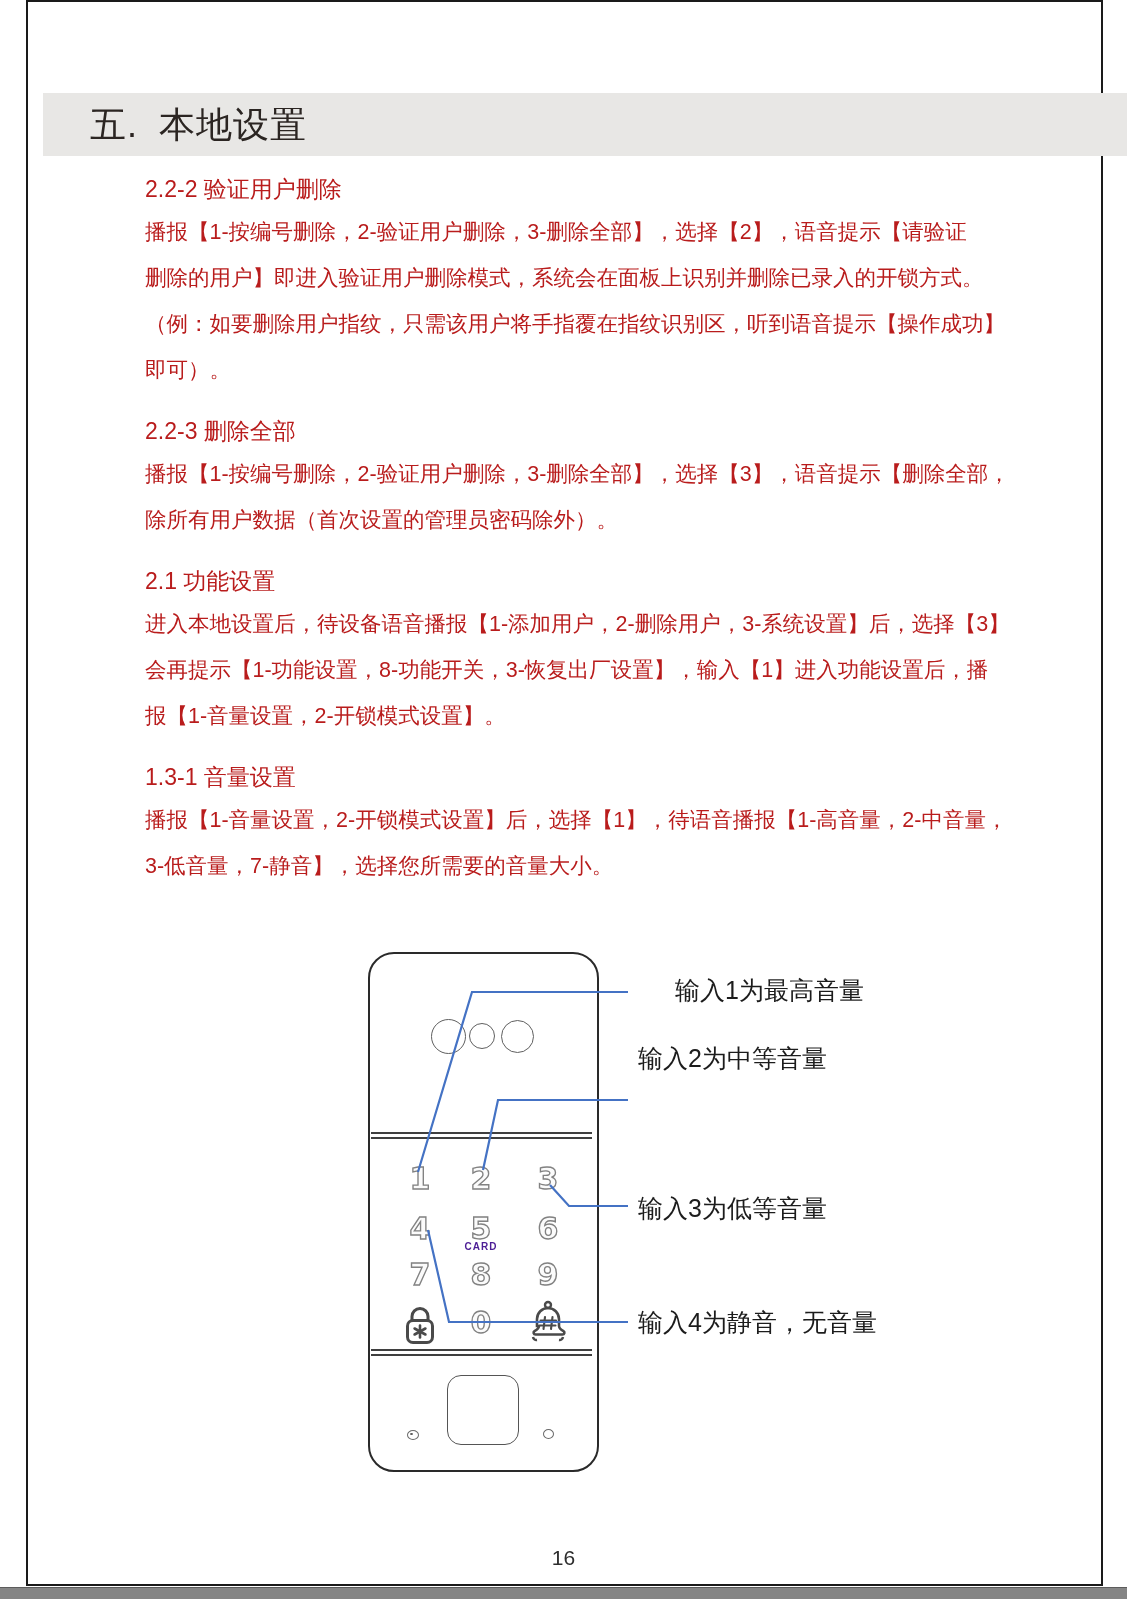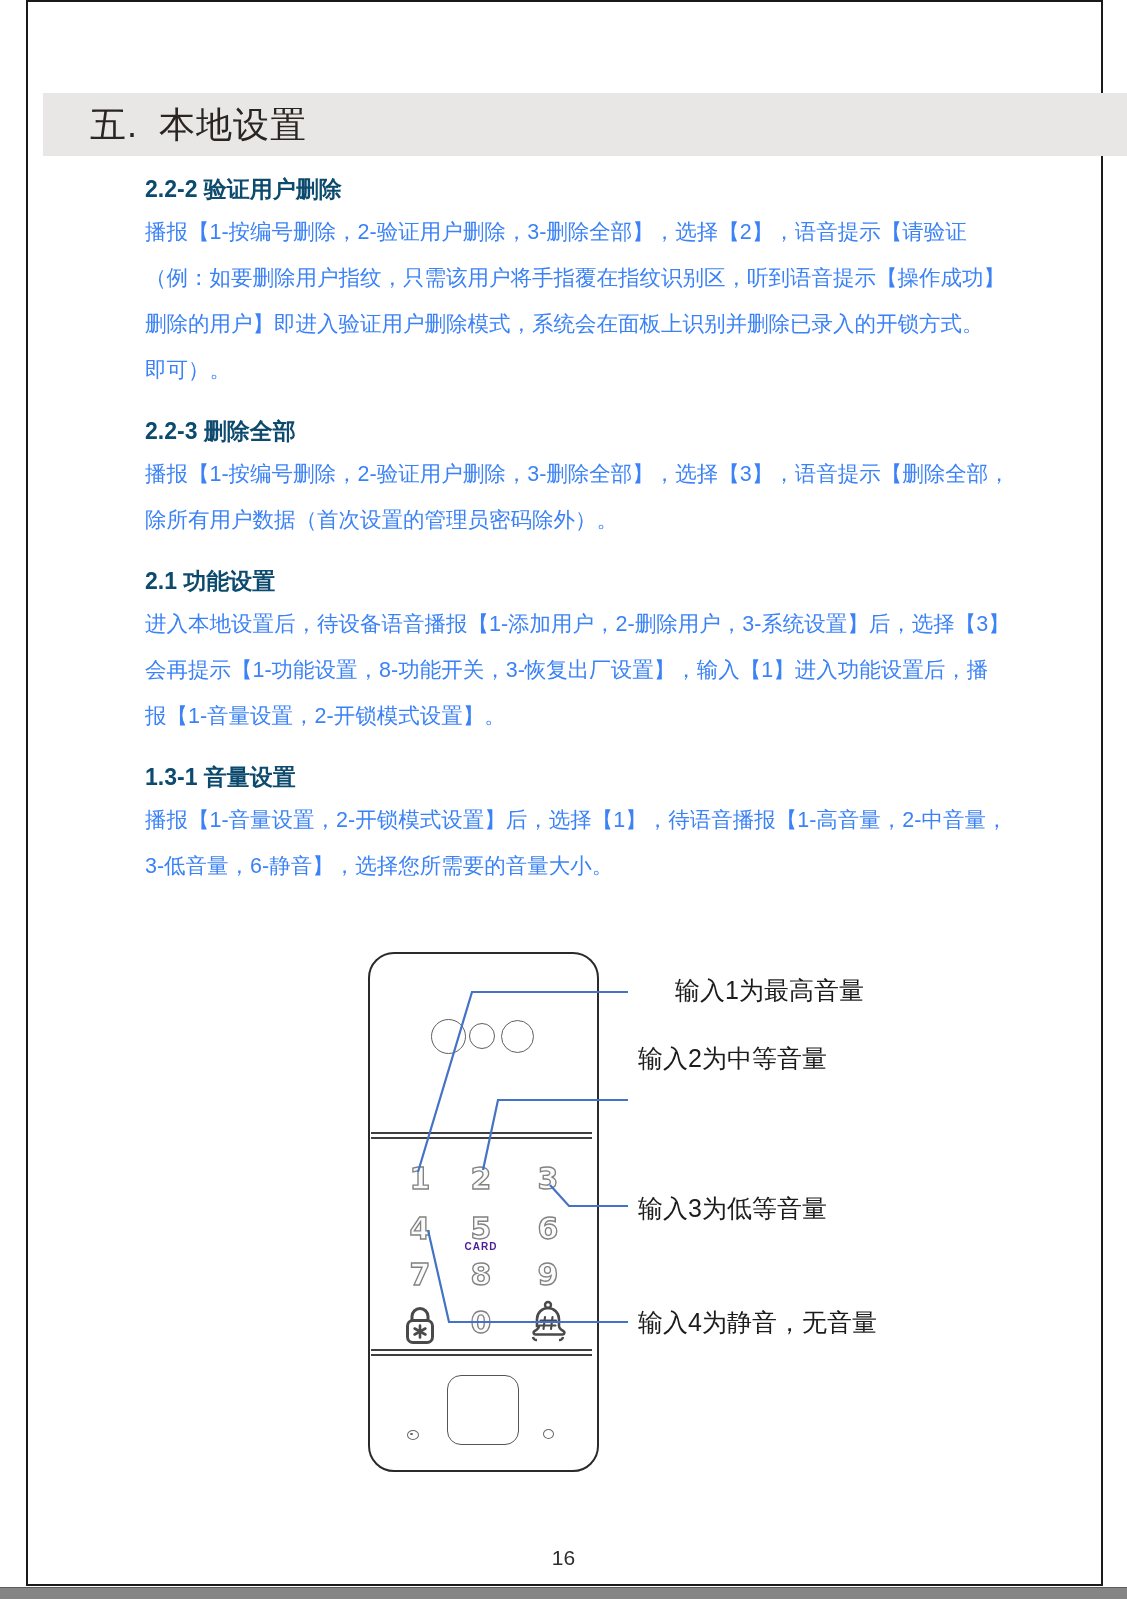--- a/index.html
+++ b/index.html
@@ -3,23 +3,23 @@
 <meta charset="utf-8">
 <style>
   html,body{margin:0;padding:0;background:#ffffff;}
   .page{position:relative;width:1127px;height:1600px;background:#ffffff;overflow:hidden;
         font-family:"Liberation Sans","DejaVu Sans",sans-serif;color:#333;}
   .frame{position:absolute;left:26px;top:0px;width:1073px;height:1582px;border:2px solid #1a1a1a;}
   .banner{position:absolute;left:43px;top:93px;width:1094px;height:63px;background:#e8e7e5;}
   .banner .title{display:block;padding-left:47px;line-height:64px;font-size:36px;color:#2b2522;
         word-spacing:10px;font-weight:500;letter-spacing:1px;}
   .content{position:absolute;left:145px;top:175px;width:900px;}
-  .sec-title{font-size:23px;font-weight:bold;color:#0c4a6e;line-height:28px;margin:24px 0 6px 0;}
+  .sec-title{font-size:23px;font-weight:normal;color:#b91c1c;line-height:28px;margin:24px 0 6px 0;}
   .sec-title.first{margin-top:0;}
-  .body-line{font-size:21.5px;color:#3b82f6;line-height:46px;white-space:nowrap;}
+  .body-line{font-size:21.5px;color:#b91c1c;line-height:46px;white-space:nowrap;}
 
   
   .device{position:absolute;left:368px;top:952px;width:227px;height:516px;
           border:2.5px solid #2a2a2a;border-radius:26px;background:#fff;}
   .divider{position:absolute;left:371px;width:221px;height:2px;background:#3f3f3f;}
   .circle{position:absolute;border:1.6px solid #5f5f5f;border-radius:50%;background:#fff;}
   .key{position:absolute;width:44px;height:36px;display:flex;align-items:center;justify-content:center;
        font-family:"DejaVu Sans",sans-serif;font-weight:700;font-size:30px;
        color:#fbfbfb;-webkit-text-stroke:1.35px #828282;}
   .card-label{position:absolute;left:451px;top:1241px;width:60px;text-align:center;
@@ -44,36 +44,36 @@
 
   <div class="frame"></div>
 
   <div class="banner">
     <span class="title">五. 本地设置</span>
   </div>
 
   <div class="content">
     <div class="sec-title first">2.2-2 验证用户删除</div>
     <div class="body-line">播报【1-按编号删除，2-验证用户删除，3-删除全部】，选择【2】，语音提示【请验证</div>
+    <div class="body-line">删除的用户】即进入验证用户删除模式，系统会在面板上识别并删除已录入的开锁方式。</div>
     <div class="body-line">（例：如要删除用户指纹，只需该用户将手指覆在指纹识别区，听到语音提示【操作成功】</div>
-    <div class="body-line">删除的用户】即进入验证用户删除模式，系统会在面板上识别并删除已录入的开锁方式。</div>
     <div class="body-line">即可）。</div>
 
     <div class="sec-title">2.2-3 删除全部</div>
     <div class="body-line">播报【1-按编号删除，2-验证用户删除，3-删除全部】，选择【3】，语音提示【删除全部，</div>
     <div class="body-line">除所有用户数据（首次设置的管理员密码除外）。</div>
 
     <div class="sec-title">2.1 功能设置</div>
     <div class="body-line">进入本地设置后，待设备语音播报【1-添加用户，2-删除用户，3-系统设置】后，选择【3】</div>
     <div class="body-line">会再提示【1-功能设置，8-功能开关，3-恢复出厂设置】，输入【1】进入功能设置后，播</div>
     <div class="body-line">报【1-音量设置，2-开锁模式设置】。</div>
 
     <div class="sec-title">1.3-1 音量设置</div>
     <div class="body-line">播报【1-音量设置，2-开锁模式设置】后，选择【1】，待语音播报【1-高音量，2-中音量，</div>
-    <div class="body-line">3-低音量，6-静音】，选择您所需要的音量大小。</div>
+    <div class="body-line">3-低音量，7-静音】，选择您所需要的音量大小。</div>
   </div>
 
   <div class="device"></div>
 
   <div class="circle" style="left:431px;top:1019px;width:33px;height:33px;"></div>
   <div class="circle" style="left:469px;top:1023px;width:24px;height:24px;"></div>
   <div class="circle" style="left:501px;top:1020px;width:31px;height:31px;"></div>
 
   <div class="divider" style="top:1132px;"></div>
   <div class="divider" style="top:1137px;"></div>

